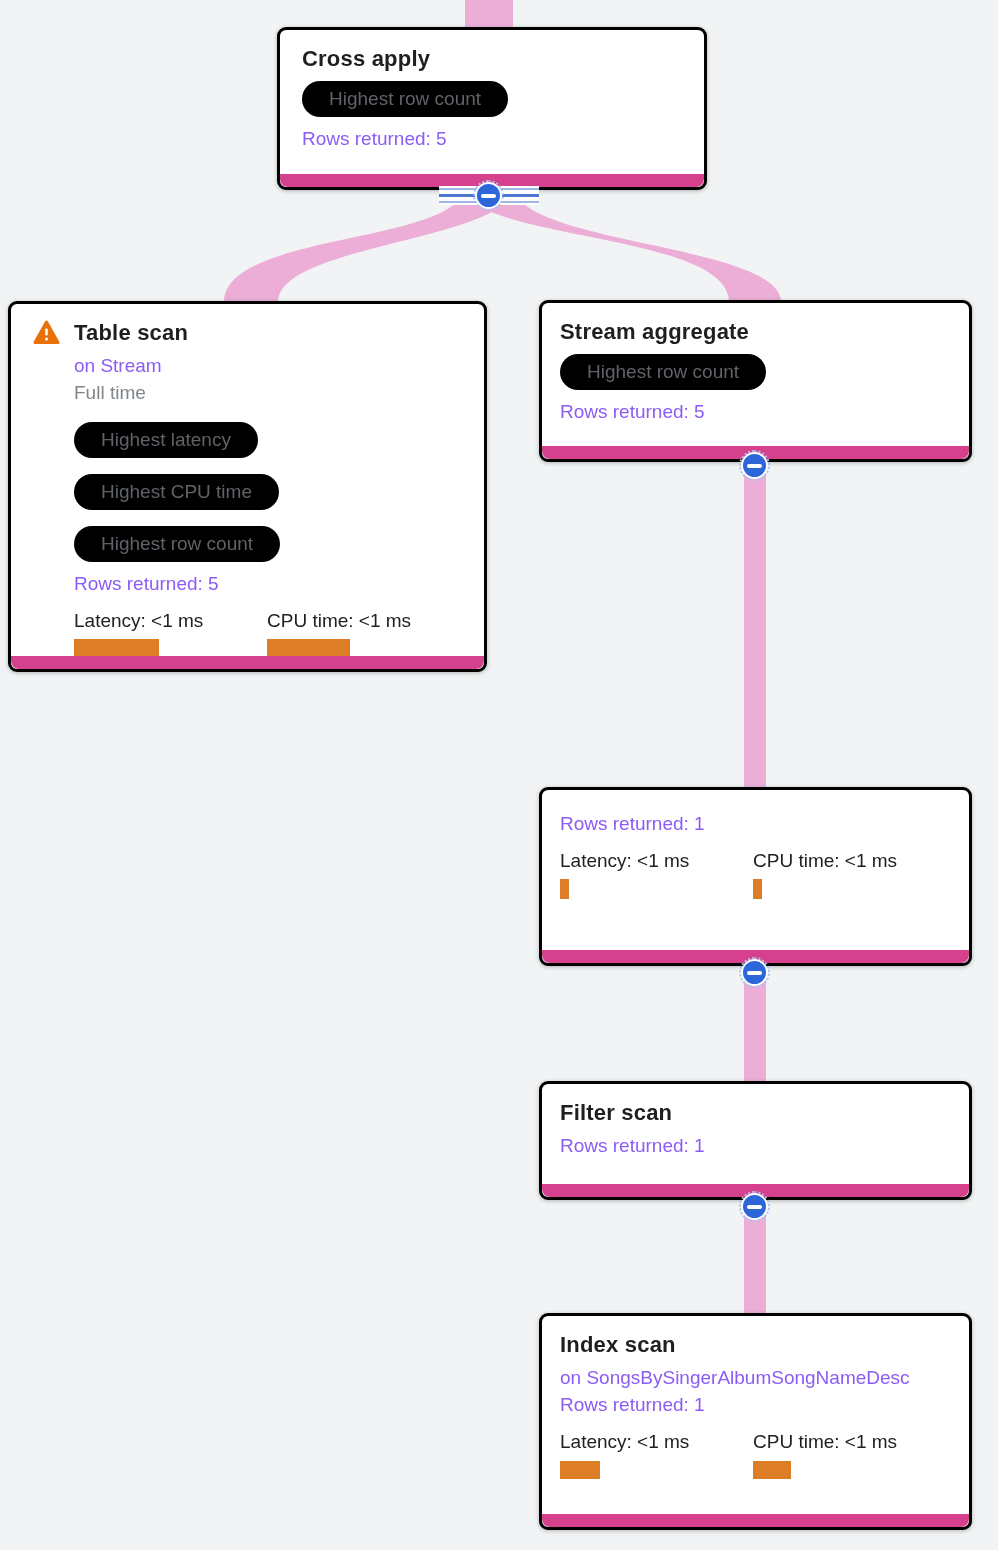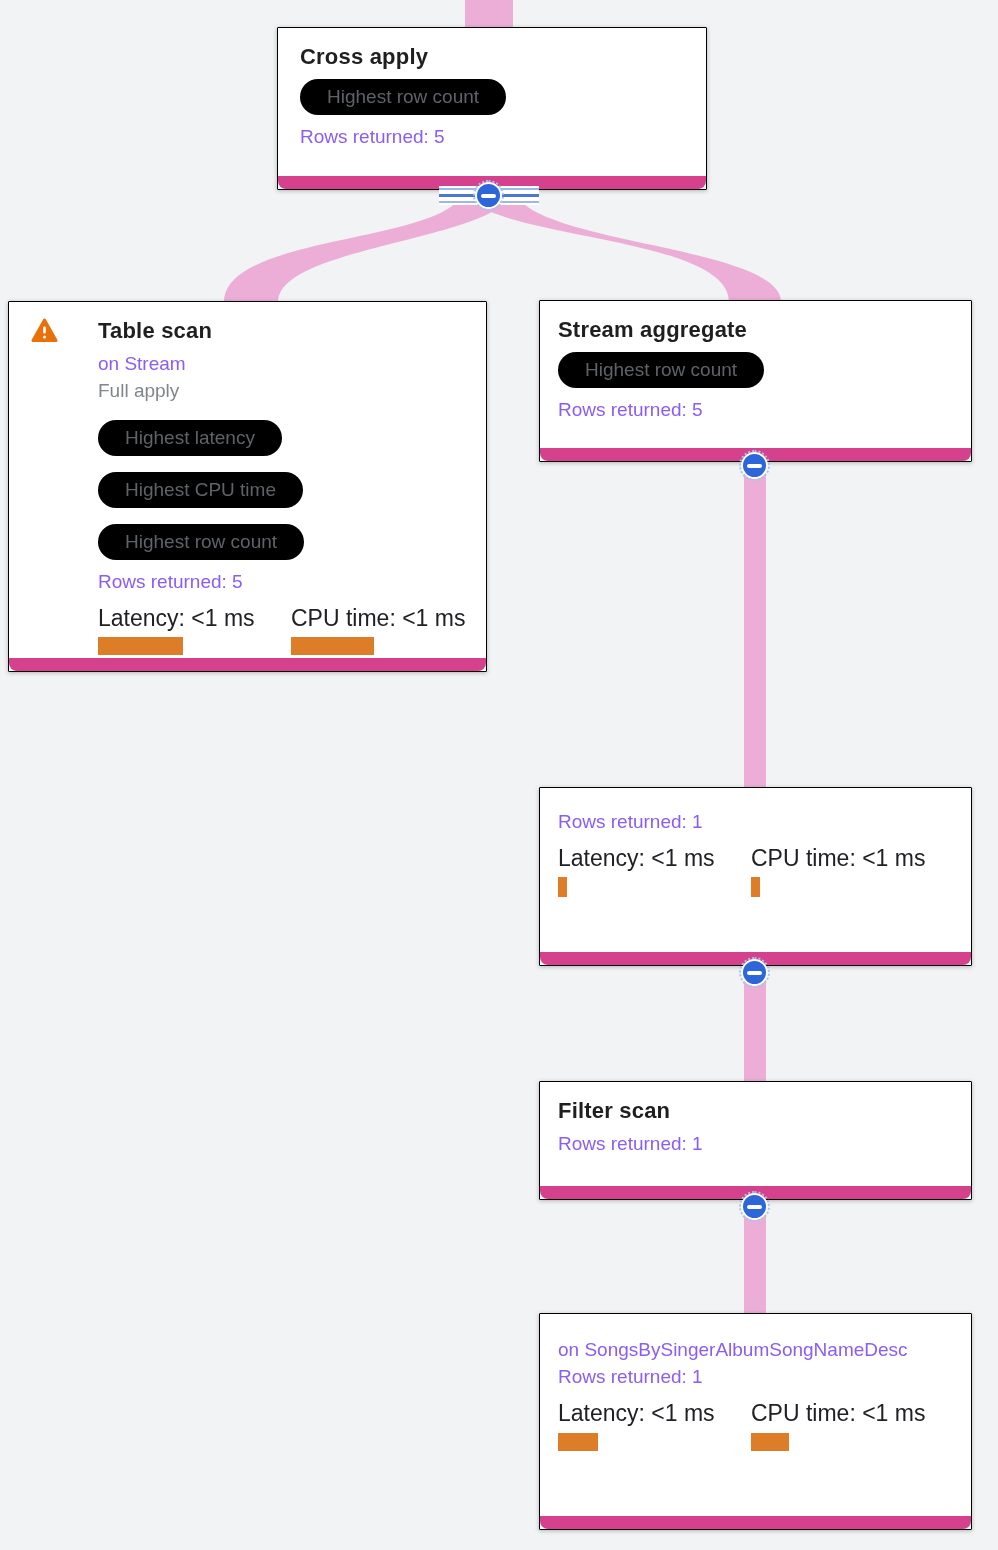--- a/index.html
+++ b/index.html
@@ -5,60 +5,60 @@
   html,body{margin:0;padding:0;background:#F1F3F4;}
   .canvas{
     position:relative;width:998px;height:1550px;overflow:hidden;
     background:#F1F3F4;
     font-family:"Liberation Sans", sans-serif;
     color:#202124;
   }
   svg.edges{position:absolute;left:0;top:0;z-index:0;}
   .node{
     position:absolute;z-index:1;background:#fff;
-    border:1px solid #000000;border-radius:1px;
+    border:3px solid #000000;border-radius:9px;
     box-shadow:0 1px 4px rgba(60,64,67,.35);
     box-sizing:border-box;overflow:hidden;
   }
   .bottombar{
     position:absolute;left:0;right:0;bottom:0;height:13px;
     background:#D6418D;border-radius:0 0 8px 8px;
   }
   .node-title{font-size:22px;font-weight:700;color:#1F1F1F;letter-spacing:.2px;line-height:26px;}
   .line{font-size:19px;line-height:27px;color:#8b5cf6;}
   .muted{color:#80868B;}
   .badge{
     display:inline-block;background:#000000;color:#5F6368;
     font-size:19px;line-height:22px;padding:7px 27px;border-radius:18px;
   }
   .badge-row{margin-top:9px;}
   .badge-stack .badge-row{margin-top:16px;margin-bottom:8px;}
   .metrics{display:grid;grid-template-columns:193px auto;margin-top:10px;}
-  .metric-label{font-size:23px;line-height:27px;color:#202124;}
+  .metric-label{font-size:19px;line-height:27px;color:#202124;}
   .bar{height:18px;background:#DD7D28;margin-top:5px;}
   .bar.small{height:20px;}
   .warn{position:absolute;left:22px;top:16px;width:27px;height:25px;}
   .collapse-btn{
     position:absolute;z-index:3;width:27px;height:27px;border-radius:50%;
     background:#2D66D8;border:2px solid #fff;box-sizing:border-box;
     outline:2px dotted #A8C3F0;outline-offset:0px;cursor:pointer;
   }
   .collapse-btn .minus{
     position:absolute;left:4px;right:4px;top:50%;height:4px;margin-top:-2px;
     background:#fff;border-radius:2px;
   }
   .stripe-band{
     position:absolute;z-index:2;left:439px;top:186px;width:100px;height:19px;
     background:linear-gradient(
       #ffffff 0 2px,#9FB6E8 2px 4px,#ffffff 4px 8px,
       #4D78D2 8px 11px,#ffffff 11px 15px,#9FB6E8 15px 17px,#ffffff 17px 19px);
   }
   .pad-ca{padding:16px 22px;}
   .pad-std{padding:16px 18px;}
-  .pad-ts{padding:16px 20px 0 89px;}
+  .pad-ts{padding:16px 20px 0 63px;}
   .mt4{margin-top:4px;} .mt6{margin-top:6px;} .mt8{margin-top:8px;} .mt12{margin-top:12px;}
 </style>
 </head>
 <body>
 
 <div class="canvas">
 
   <svg class="edges" width="998" height="1550" viewBox="0 0 998 1550">
     <g fill="#ECAED7" stroke="none">
       <rect x="465" y="0" width="48" height="28"></rect>
@@ -82,21 +82,21 @@
   <div class="node pad-ts" style="left:8px;top:301px;width:479px;height:371px;">
     <span class="warn">
       <svg width="27" height="25" viewBox="0 0 27 25">
         <path d="M13.5 2 L25 22.5 H2 Z" fill="#E8710A" stroke="#E8710A" stroke-width="3" stroke-linejoin="round"></path>
         <rect x="12.2" y="8.5" width="2.6" height="7" rx="1.2" fill="#ffffff"></rect>
         <circle cx="13.5" cy="19" r="1.5" fill="#ffffff"></circle>
       </svg>
     </span>
     <div class="node-title">Table scan</div>
     <div class="line mt6">on Stream</div>
-    <div class="line muted">Full apply</div>
+    <div class="line muted">Full time</div>
     <div class="badge-stack mt12">
       <div class="badge-row">
         <span class="badge">Highest latency</span>
       </div>
       <div class="badge-row">
         <span class="badge">Highest CPU time</span>
       </div>
       <div class="badge-row">
         <span class="badge">Highest row count</span>
       </div>
@@ -139,20 +139,21 @@
     <div class="bottombar"></div>
   </div>
 
   <div class="node pad-std" style="left:539px;top:1081px;width:433px;height:119px;">
     <div class="node-title">Filter scan</div>
     <div class="line mt6">Rows returned: 1</div>
     <div class="bottombar"></div>
   </div>
 
   <div class="node pad-std" style="left:539px;top:1313px;width:433px;height:217px;">
+    <div class="node-title">Index scan</div>
     <div class="line mt6">on SongsBySingerAlbumSongNameDesc</div>
     <div class="line">Rows returned: 1</div>
     <div class="metrics">
       <div>
         <div class="metric-label">Latency: &lt;1 ms</div>
         <div class="bar" style="margin-top:6px;width:40px"></div>
       </div>
       <div>
         <div class="metric-label">CPU time: &lt;1 ms</div>
         <div class="bar" style="margin-top:6px;width:38px"></div>

